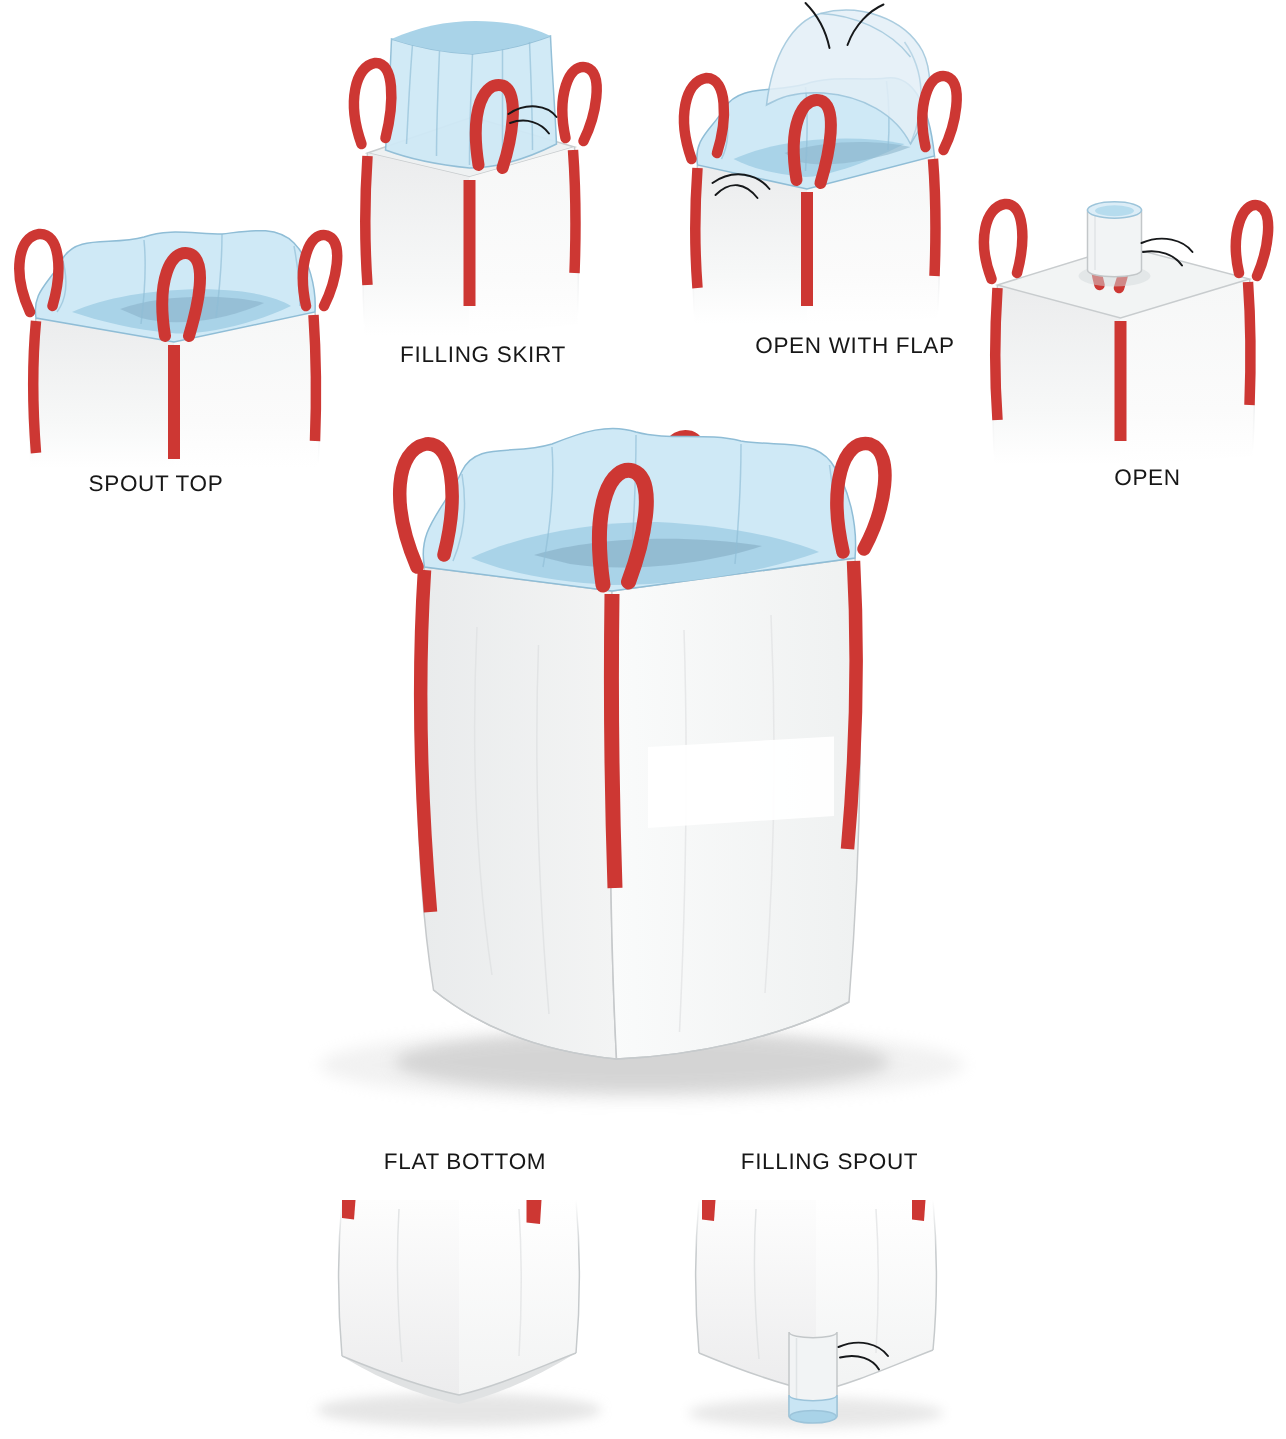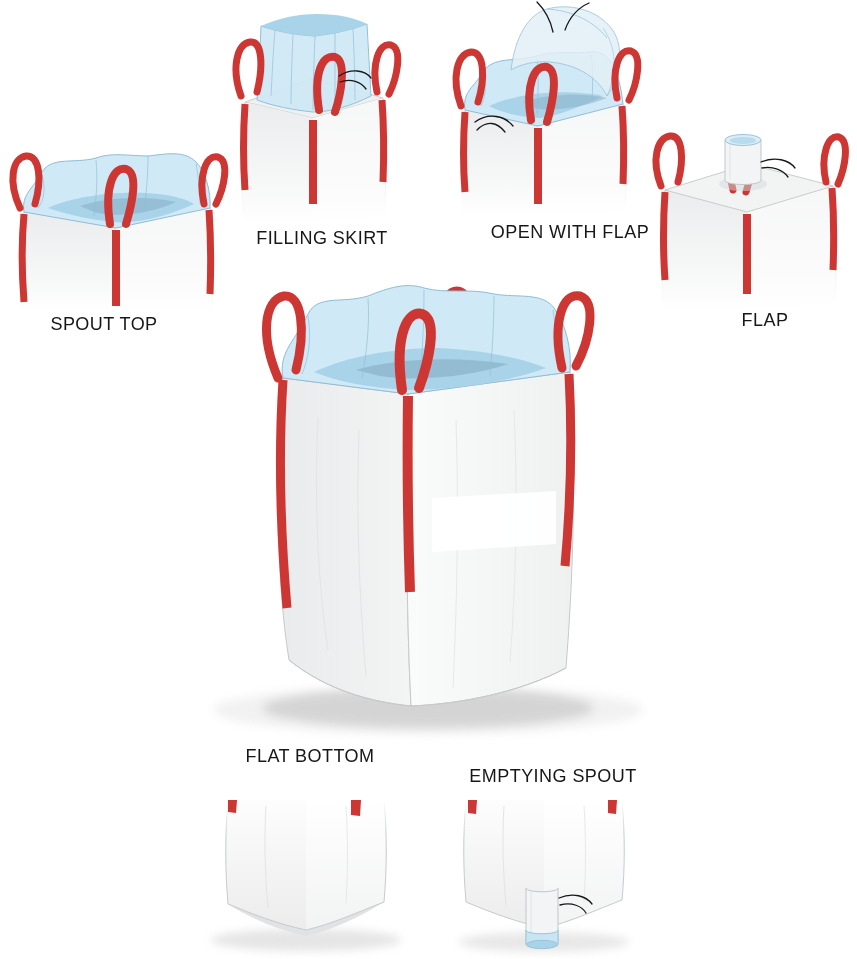--- a/index.html
+++ b/index.html
@@ -4,21 +4,21 @@
 <style>
   * { margin:0; padding:0; box-sizing:border-box; }
   html,body { background:#ffffff; }
   .canvas {
     position:relative; width:857px; height:959px; background:#ffffff;
     overflow:hidden; font-family:"Liberation Sans", sans-serif;
   }
   .canvas svg { position:absolute; overflow:visible; }
   .variant-label {
     position:absolute; transform:translateX(-50%);
-    font-size:18px; letter-spacing:.45px; color:#171717; white-space:nowrap;
+    font-size:15px; letter-spacing:.45px; color:#171717; white-space:nowrap;
   }
   .loop   { stroke:var(--loop-red,#cd3733); fill:none; stroke-linecap:round; }
   .strap  { stroke:var(--loop-red,#cd3733); fill:none; }
   .strap-end { fill:var(--loop-red,#cd3733); }
   .blue-top   { fill:var(--top-blue,#cfe9f6); stroke:#8fbdd6; stroke-width:1; }
   .blue-inner { fill:var(--top-blue-deep,#a9d3e8); }
   .blue-deep  { fill:#8ab2c9; }
   .fold   { stroke:#8fbdd6; fill:none; opacity:.65; }
   .tie    { stroke:#16181a; fill:none; stroke-width:1.3; stroke-linecap:round; }
   .crease { stroke:#e2e4e5; fill:none; }
@@ -230,21 +230,21 @@
       </g>
       <g>
         <path class="tie" d="M108,34 C122,28 136,32 142,40"></path>
         <path class="tie" d="M109,40 C120,38 130,42 135,49"></path>
       </g>
       <g>
         <path class="loop" stroke-width="7" d="M8,58 C-2,32 4,10 17,8 C30,7 31,32 25,54"></path>
         <path class="loop" stroke-width="7" d="M173,54 C167,28 175,6 186,9 C197,13 192,40 185,56"></path>
       </g>
     </svg>
-    <div class="variant-label" style="left:765px;top:310px">FLAP</div>
+    <div class="variant-label" style="left:765px;top:310px">OPEN</div>
   </div>
 
   
   <svg style="left:256px;top:278px" width="345" height="460" viewBox="0 0 345 460">
     <defs>
       <filter id="mb-blur" x="-50%" y="-50%" width="200%" height="200%">
           <feGaussianBlur stdDeviation="5"></feGaussianBlur>
         </filter>
       <linearGradient id="mb-left" x1="0" y1="0" x2="1" y2="0">
         <stop offset="0" stop-color="#e9ebec"></stop>
@@ -285,21 +285,21 @@
     <path d="M176,220 L300,213 L300,266 L176,274 Z" fill="#ffffff" opacity="0.92"></path>
     <g>
       <path class="loop" stroke-width="9" d="M22,100 C4,58 8,22 28,18 C46,16 50,52 40,92"></path>
       <path class="loop" stroke-width="10" d="M146,112 C138,56 152,32 166,36 C183,42 172,86 163,110"></path>
       <path class="loop" stroke-width="9" d="M306,90 C296,46 306,14 324,18 C341,24 334,62 320,88"></path>
     </g>
   </svg>
 
   
   <div style="display:contents">
-    <div class="variant-label" style="left:310px;top:746px">FLAT BOTTOM</div>
+    <div class="variant-label" style="left:310px;top:766px">FLAT BOTTOM</div>
     <svg style="left:220px;top:800px" width="172" height="159" viewBox="0 0 172 159">
       <defs>
         <filter id="fb-blur" x="-50%" y="-50%" width="200%" height="200%">
             <feGaussianBlur stdDeviation="4"></feGaussianBlur>
           </filter>
         <linearGradient id="fb-left" x1="0" y1="0" x2="0" y2="1">
           <stop offset="0" stop-color="#fdfdfd"></stop>
             <stop offset="1" stop-color="#ececed"></stop>
         </linearGradient>
         <linearGradient id="fb-right" x1="0" y1="0" x2="0" y2="1">
@@ -326,21 +326,21 @@
       </g>
       <g>
         <path class="strap-end" d="M8,0 L17,0 L16,13 L8,12 Z"></path>
         <path class="strap-end" d="M131,0 L141,0 L140,16 L131,15 Z"></path>
       </g>
     </svg>
   </div>
 
   
   <div style="display:contents">
-    <div class="variant-label" style="left:553px;top:766px">EMPTYING SPOUT</div>
+    <div class="variant-label" style="left:553px;top:766px">FILLING SPOUT</div>
     <svg style="left:456px;top:800px" width="172" height="159" viewBox="0 0 172 159">
       <defs>
         <filter id="es-blur" x="-50%" y="-50%" width="200%" height="200%">
             <feGaussianBlur stdDeviation="4"></feGaussianBlur>
           </filter>
         <linearGradient id="es-left" x1="0" y1="0" x2="0" y2="1">
           <stop offset="0" stop-color="#fdfdfd"></stop>
             <stop offset="1" stop-color="#ececed"></stop>
         </linearGradient>
         <linearGradient id="es-right" x1="0" y1="0" x2="0" y2="1">

